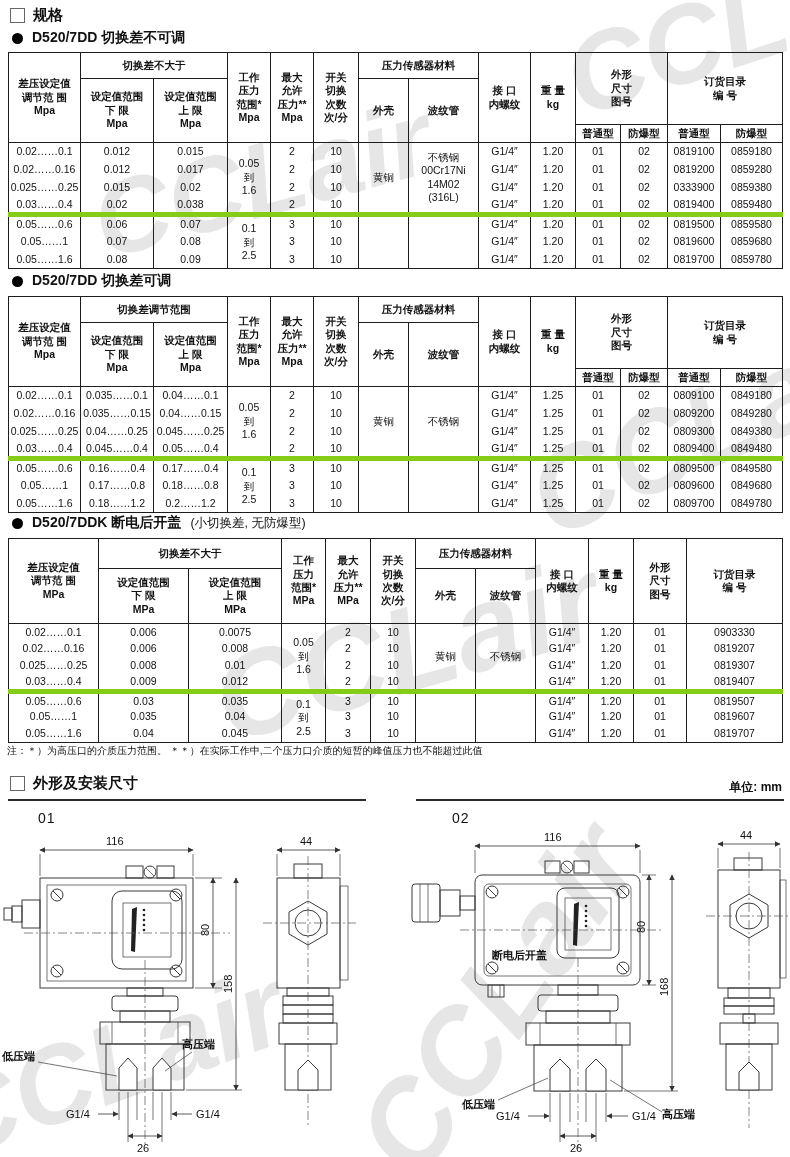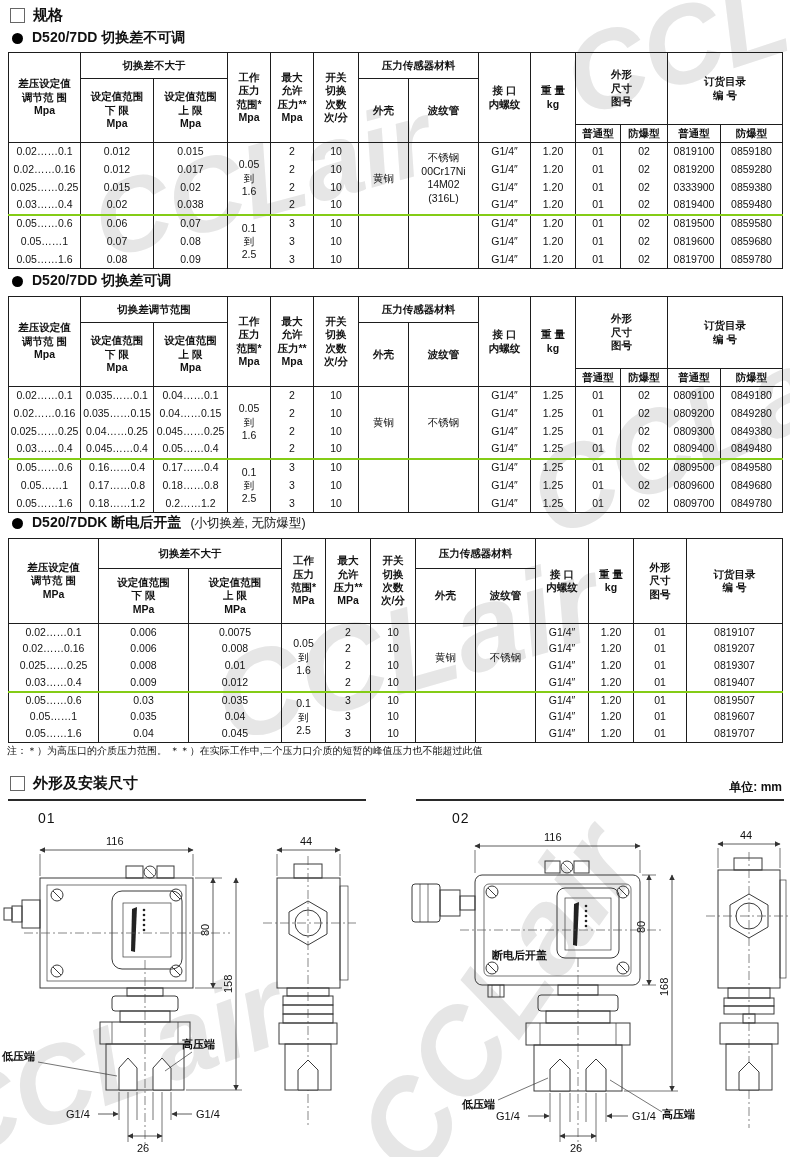--- a/index.html
+++ b/index.html
@@ -14,21 +14,21 @@
   .bullet-row{position:absolute;display:flex;align-items:center;gap:9px;font-weight:bold;font-size:14px;}
   .dot{width:11px;height:11px;border-radius:50%;background:#000;}
   .title-note{font-weight:normal;font-size:12.5px;}
   
   table.spec{position:absolute;left:8px;border-collapse:collapse;table-layout:fixed;width:774px;
              border:1.6px solid #1d1d1d;background:transparent;}
   table.spec th{border:1px solid #1d1d1d;font-weight:bold;}
   table.spec th,table.spec td{font-size:10.5px;padding:0 1px;text-align:center;vertical-align:middle;
              white-space:pre-line;line-height:1.28;overflow:hidden;}
   table.spec td{border-left:1px solid #1d1d1d;border-right:1px solid #1d1d1d;}
-  table.spec tr.group-start td{border-top:2px solid #84cc16;}
+  table.spec tr.group-start td{border-top:5px solid #84cc16;}
   table.spec tbody tr{height:18px;}
   table.t3 tbody tr{height:17px;}
   .footnote{position:absolute;left:7px;top:744px;width:774px;font-size:10px;font-weight:400;}
   .rule{position:absolute;height:2px;background:#2a2a2a;}
   .unit{position:absolute;top:779px;right:8px;font-weight:bold;font-size:12px;}
   .dwg-label{position:absolute;font-size:14px;letter-spacing:1px;}
   
   svg .ln{fill:none;stroke:#3a3a3a;stroke-width:1;}
   svg .lnf{fill:#fff;stroke:#3a3a3a;stroke-width:1;}
   svg .thin{fill:none;stroke:#3a3a3a;stroke-width:0.7;}
@@ -473,21 +473,21 @@
           <td rowspan="4">0.05
 到
 1.6</td>
           <td>2</td>
           <td>10</td>
           <td rowspan="4">黄铜</td>
           <td rowspan="4">不锈钢</td>
           <td>G1/4″</td>
           <td>1.20</td>
           <td>01</td>
-          <td>0819107</td>
+          <td>0903330</td>
         </tr>
         <tr>
           <td>0.02……0.16</td>
           <td>0.006</td>
           <td>0.008</td>
           <td>2</td>
           <td>10</td>
           <td>G1/4″</td>
           <td>1.20</td>
           <td>01</td>

